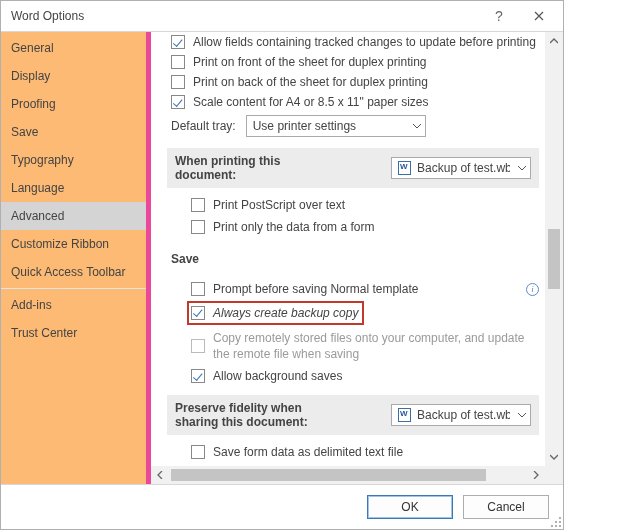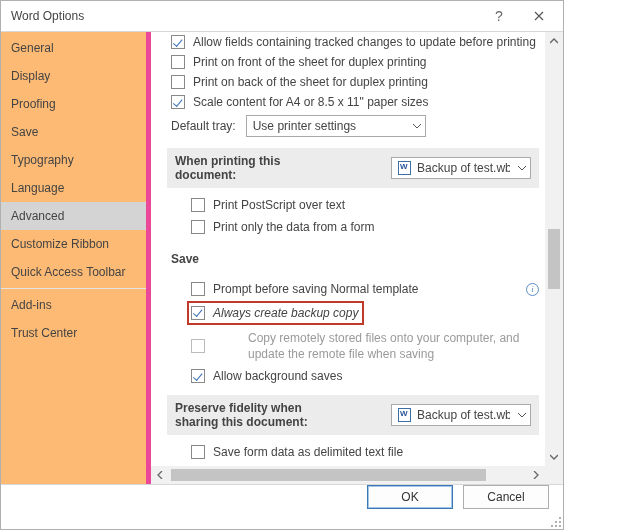--- a/index.html
+++ b/index.html
@@ -30,32 +30,32 @@
   .dropdown .dd-icon { width:14px; height:14px; margin-right:6px; display:inline-block; background: linear-gradient(#fff,#fff); border:1px solid #3a6ea5; position:relative; }
   .dropdown .dd-icon::after { content:"W"; position:absolute; left:1px; top:0; font-size:8px; font-weight:bold; color:#2b579a; }
   .section-header { background:#ececec; padding:6px 8px; font-size:12px; color:#444; font-weight:bold; display:flex; align-items:center; margin: 8px 0 6px -4px; gap: 43px; }
   .section-header.plain { background:transparent; font-weight:bold; padding:6px 0; margin-left:0; }
   .info-icon { width:13px; height:13px; border:1px solid #5a8cc7; border-radius:50%; color:#5a8cc7; font-size:9px; display:inline-flex; align-items:center; justify-content:center; margin-left:6px; font-style:italic; font-family:Georgia,serif; }
   .highlight-box { border:2px solid #c0392b; padding:1px 4px 1px 2px; margin:0 0 2px -4px; display:inline-flex; align-items:center;font-style:italic; }
   .indent { padding-left: 20px; }
   .indent .row { padding:3px 0; }
   .indent .row .text { line-height:1.35; }
   .row .text { flex:1; min-width:0; }
-  .disabled-text { color:#9a9a9a;gap:35px; }
+  .disabled-text { color:#9a9a9a; }
   .vscroll { position:absolute; right:0; top:0; bottom:18px; width:18px; background:#f1f1f1; display:flex; flex-direction:column; }
   .vscroll .arrow { height:18px; display:flex; align-items:center; justify-content:center; color:#666; }
   .vscroll .track { flex:1; position:relative; }
   .vscroll .thumb { position:absolute; left:3px; right:3px; top:45%; height:60px; background:#c4c4c4; }
   .hscroll { position:absolute; left:0; right:18px; bottom:0; height:18px; background:#f1f1f1; display:flex; }
   .hscroll .arrow { width:18px; display:flex; align-items:center; justify-content:center; color:#666; }
   .hscroll .track { flex:1; position:relative; }
   .hscroll .thumb { position:absolute; top:3px; bottom:3px; left:2px; width:88%; background:#c4c4c4; }
   .corner { position:absolute; right:0; bottom:0; width:18px; height:18px; background:#f1f1f1; }
   .arrow svg { width:8px; height:8px; display:block; }
-  .footer { height:44px; display:flex; justify-content:flex-end; padding: 0 14px; gap:10px; }
+  .footer { height:44px; display:flex; align-items:center; justify-content:flex-end; padding: 0 14px; gap:10px; }
   .footer button { width:86px; height:24px; border:1px solid #adadad; background:#fdfdfd; font-size:12px; color:#333; }
   .footer button.primary { border-color:#3c78b4; box-shadow: inset 0 0 0 1px #a1c4e9; }
   .truncate { white-space:nowrap; overflow:hidden; }
   .resize-grip { position:absolute; right:2px; bottom:2px; width:12px; height:12px; }
   .resize-grip span { position:absolute; width:2px; height:2px; background:#b0b0b0; }
 </style>
 </head>
 <body>
 
 <div class="window">

